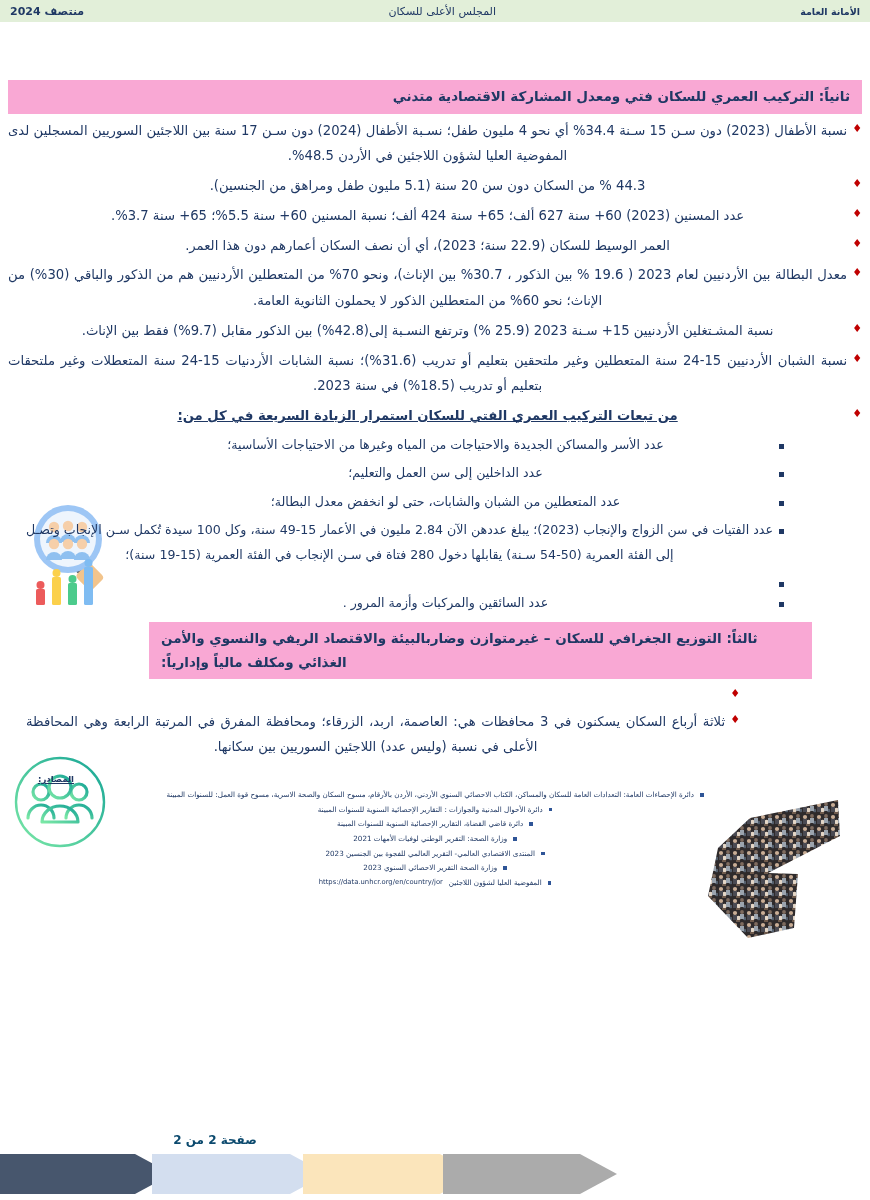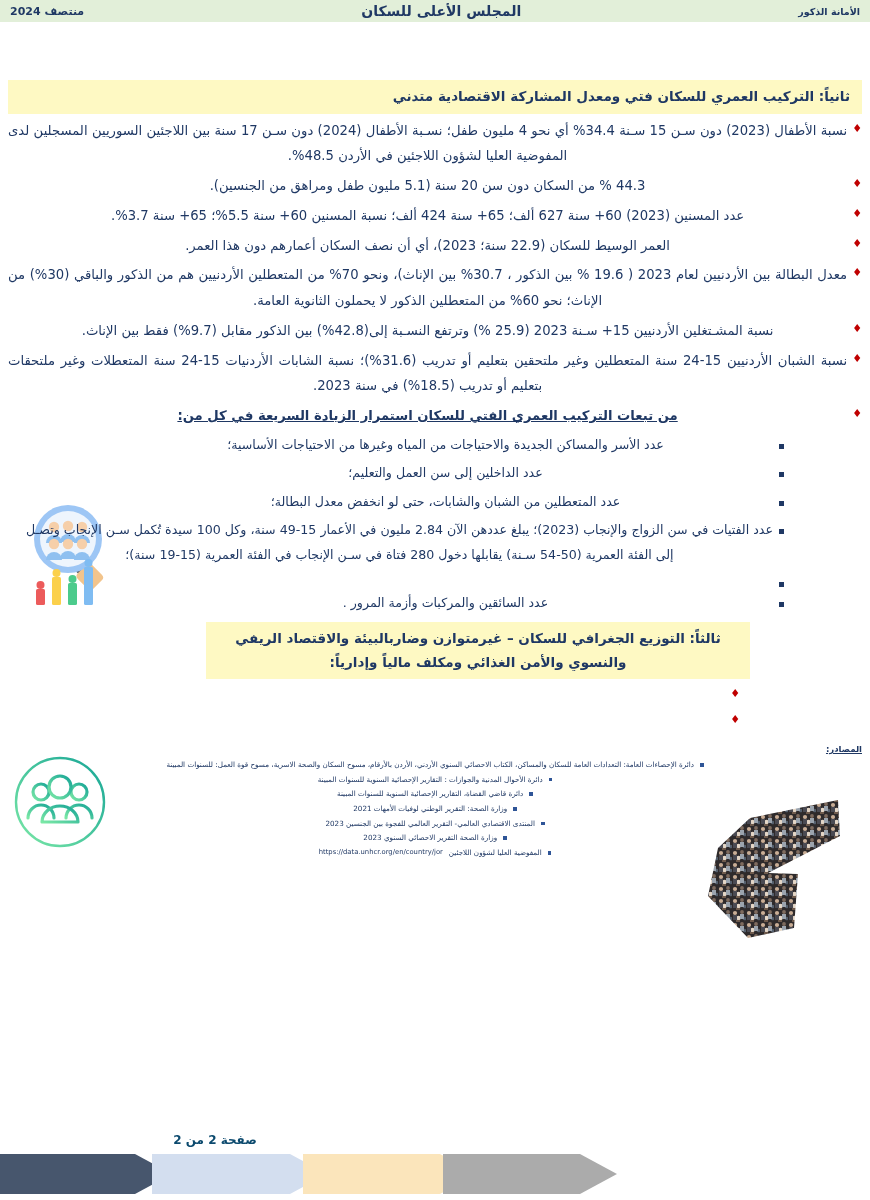--- a/index.html
+++ b/index.html
@@ -31,22 +31,22 @@
   }
   .header-band .h-right {
     flex: 0 0 auto;
     font-size: 9.5px;
     font-weight: bold;
     color: #1F3864;
   }
   .header-band .h-center {
     flex: 1 1 auto;
     text-align: center;
-    font-size: 14px;
-    font-weight: bold;
+    font-size: 11px;
+    font-weight: normal;
     color: #1F3864;
   }
   .header-band .h-left {
     flex: 0 0 auto;
     font-size: 11px;
     font-weight: bold;
     color: #1F3864;
     direction: ltr;
   }
 
@@ -54,33 +54,33 @@
   .content {
     position: absolute;
     top: 80px;
     right: 8px;
     left: 8px;
     width: 854px;
   }
 
   
   .section-band {
-    background: #fef9c3;
+    background: #f9a8d4;
     color: #1F3864;
     font-weight: bold;
     font-size: 13.5px;
     line-height: 1.75;
     padding: 5px 12px 5px 12px;
     box-sizing: border-box;
     text-align: right;
   }
   .section-band.narrow {
-    width: 544px;
-    margin-right: 112px;
-    text-align: center;
+    width: 663px;
+    margin-right: 50px;
+    text-align: left;
   }
 
   
   ul.lvl1, ul.lvl2, ul.src-list {
     list-style: none;
     margin: 0;
     padding: 0;
   }
   ul.lvl1 > li {
     position: relative;
@@ -158,21 +158,21 @@
   .sources {
     margin-top: 14px;
     text-align: left;
     direction: rtl;
   }
   .sources-title {
     font-size: 8.5px;
     font-weight: bold;
     color: #1F3864;
     text-decoration: underline;
-    text-align: right;
+    text-align: left;
     margin-bottom: 5px;
     padding-left: 30px;
   }
   ul.src-list > li {
     display: flex;
     flex-direction: row;
     align-items: flex-start;
     justify-content: center;
     font-size: 7.2px;
     line-height: 1.55;
@@ -234,21 +234,21 @@
     top: 778px;
     right: 10px;
     width: 170px;
     height: 165px;
   }
 </style>
 </head>
 <body>
 
 <div class="header-band">
-  <span class="h-right">الأمانة الذكور</span>
+  <span class="h-right">الأمانة العامة</span>
   <span class="h-center">المجلس الأعلى للسكان</span>
   <span class="h-left">منتصف 2024</span>
 </div>
 
 <div class="art-magnifier">
   <svg viewBox="0 0 110 118" width="110" height="118" aria-hidden="true">
 
     <g transform="rotate(-45 48 48)">
       <rect x="42" y="52" width="12" height="34" rx="2" fill="#5B5F6B"></rect>
       <rect x="38" y="82" width="20" height="22" rx="4" fill="#F2C48C"></rect>
@@ -425,20 +425,21 @@
 
     <ul class="lvl1">
       <li>
         <div class="b1-wrap" style="padding-right:122px;padding-left:18px;">
           <span class="bullet-diamond">♦</span>
         </div>
       </li>
       <li>
         <div class="b1-wrap" style="padding-right:122px;padding-left:18px;">
           <span class="bullet-diamond">♦</span>
+          <span class="b1-text">ثلاثة أرباع السكان يسكنون في 3 محافظات هي: العاصمة، اربد، الزرقاء؛ ومحافظة المفرق في المرتبة الرابعة وهي المحافظة الأعلى في نسبة (وليس عدد) اللاجئين السوريين بين سكانها.</span>
         </div>
       </li>
     </ul>
   </div>
 
   <div class="sources">
     <div class="sources-title">المصادر:</div>
     <ul class="src-list">
       <li>
         <span class="src-sq"></span>

